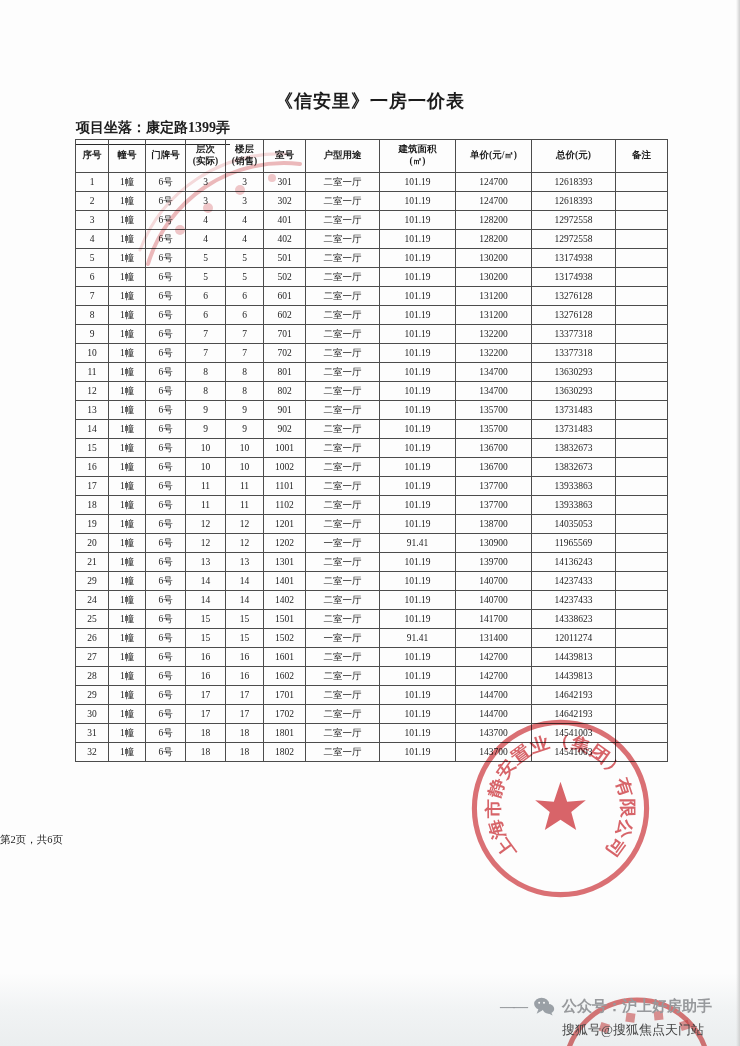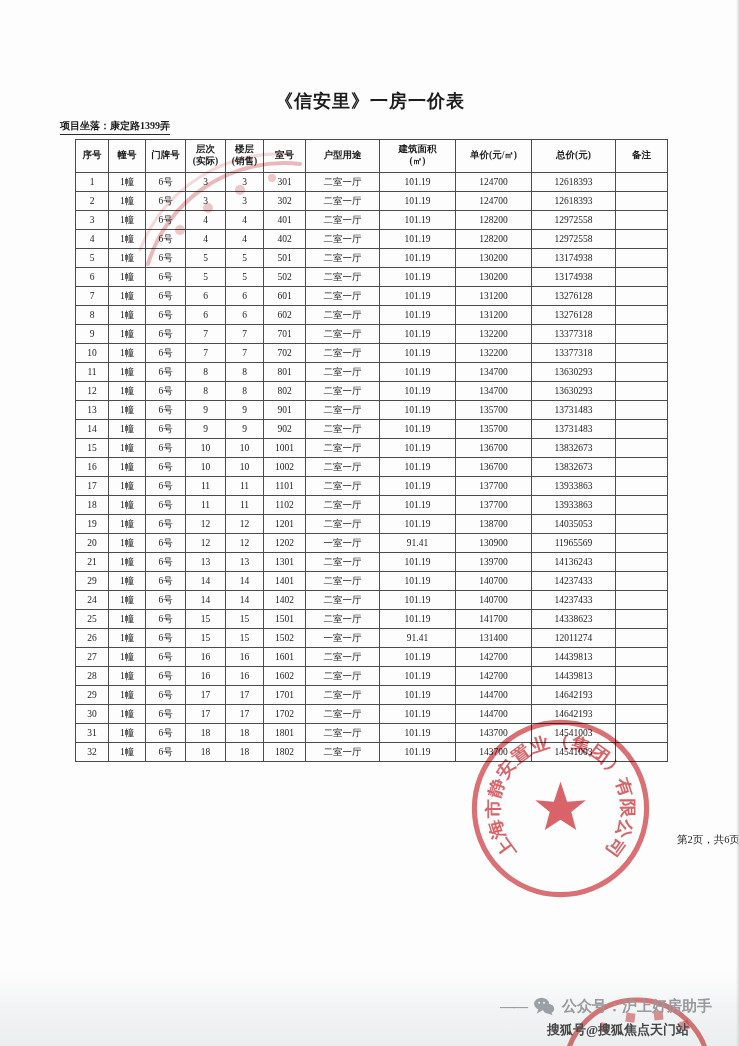--- a/index.html
+++ b/index.html
@@ -17,51 +17,51 @@
   }
   .page::after { 
     content:""; position:absolute; top:0; right:0; width:4px; height:100%;
     background:linear-gradient(to right,rgba(255,255,255,0),#cfcfcf);
   }
   .title {
     position:absolute; top:89px; left:0; width:100%;
     text-align:center; font-size:18px; font-weight:bold; letter-spacing:1px;
   }
   .location {
-    position:absolute; top:119px; left:60px;
-    font-size:10px; font-weight:bold;
-    border-bottom:1px solid #2a2a2a; padding-bottom:1px;
+    position:absolute; top:119px; left:76px;
+    font-size:14px; font-weight:bold;
+    border-bottom:1px solid #2a2a2a; padding-bottom:7px;
   }
   table.price-table {
     position:absolute; top:139px; left:75px; width:592px;
     border-collapse:collapse; table-layout:fixed;
   }
   .price-table th, .price-table td {
     border:1px solid #4c4c4c; text-align:center; vertical-align:middle;
     font-size:9.5px; overflow:hidden; padding:0;
   }
   .price-table th { height:33px; white-space:pre-line; font-weight:bold; line-height:1.25; }
   .price-table td { height:19px; }
   .page-footer {
     position:absolute; top:833px; left:0; width:100%;
-    text-align:right; font-size:10.5px;
+    text-align:left; font-size:10.5px;
   }
   .seal, .partial-stamp-top, .partial-stamp-bottom { position:absolute; mix-blend-mode:multiply; pointer-events:none; }
   .seal { left:458px; top:706px; }
   .partial-stamp-top { left:138px; top:152px; filter:blur(0.5px); }
   .partial-stamp-bottom { left:552px; top:975px; filter:blur(0.4px); }
   .bottom-bar {
     position:absolute; top:997px; right:28px;
     display:flex; align-items:center; gap:7px;
     color:#97999c; font-size:15px; font-weight:bold;
   }
   .bottom-bar .dash { letter-spacing:-2px; }
   .souhu {
-    position:absolute; top:1021px; right:51px;
-    font-size:13px; color:#454545; font-weight:bold;
+    position:absolute; top:1021px; right:36px;
+    font-size:13px; color:#454545; font-weight:normal;
   }
 </style>
 </head>
 <body>
 
 <div class="page">
 
   <h1 class="title">《信安里》一房一价表</h1>
 
   <div class="location">项目坐落：康定路1399弄</div>

